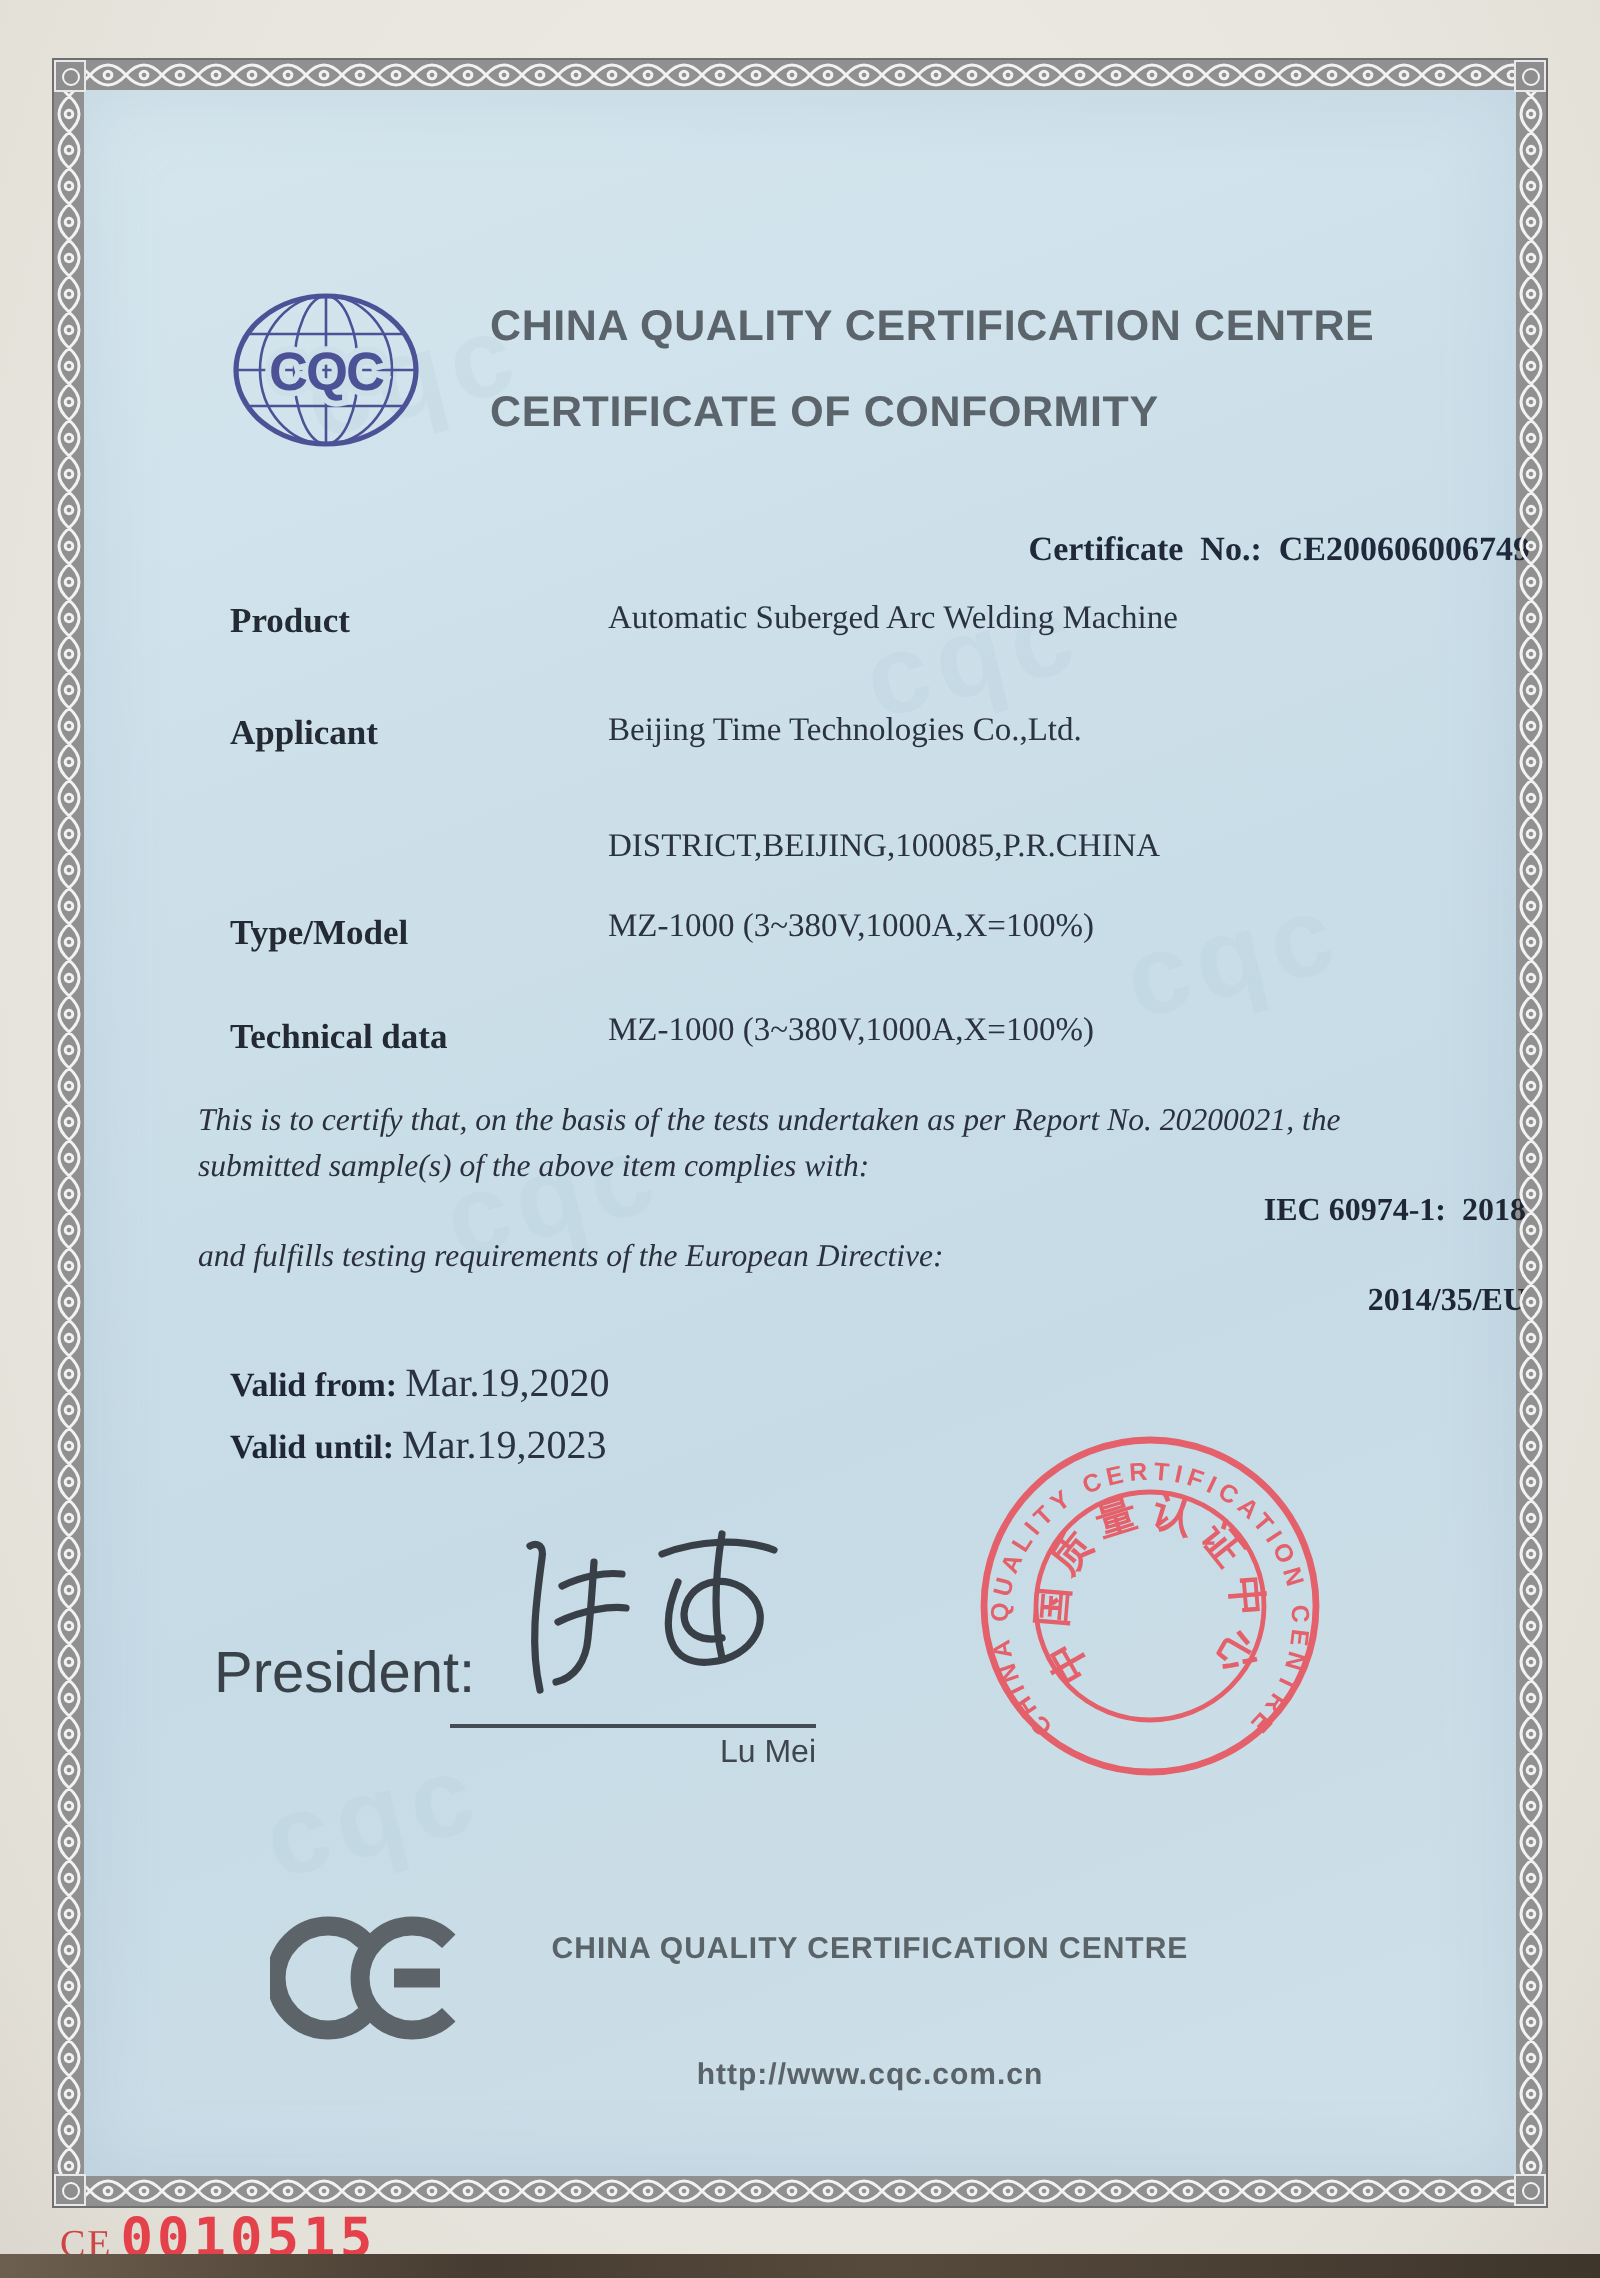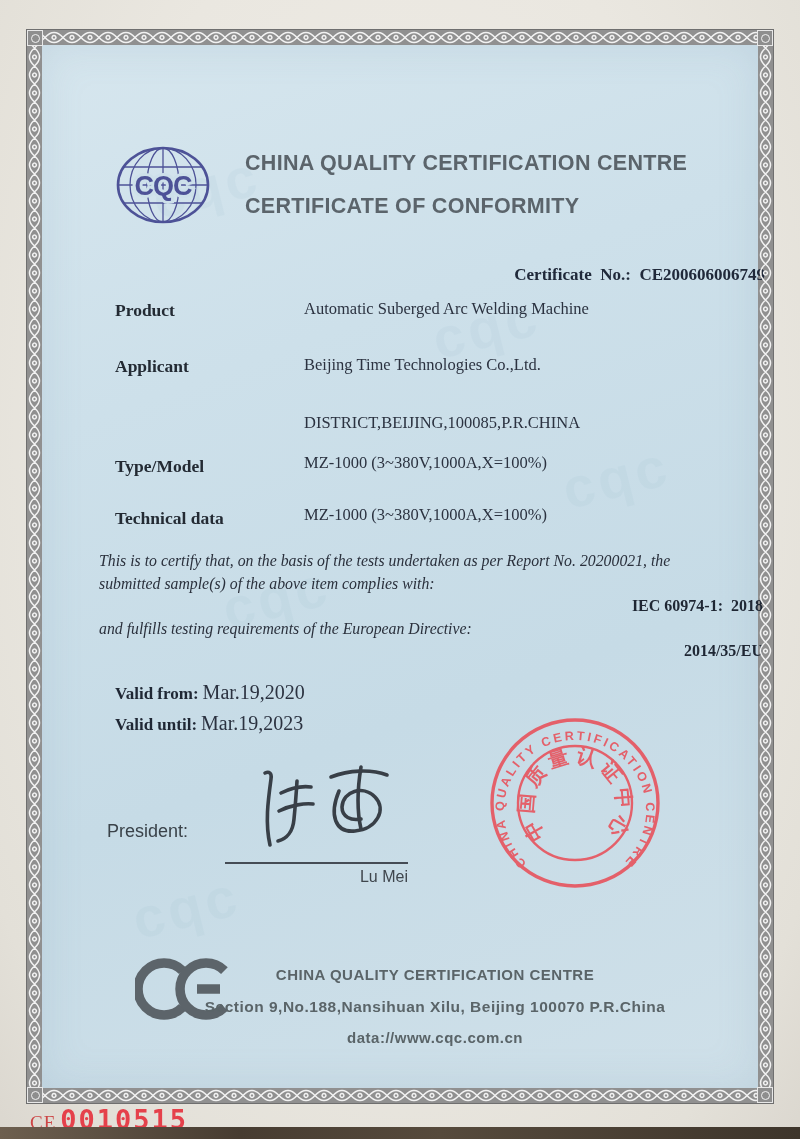--- a/index.html
+++ b/index.html
@@ -24,21 +24,21 @@
     font-weight:bold;font-size:56px;letter-spacing:4px;transform:rotate(-14deg);}
   .org-title,.doc-title{font-family:"Liberation Sans",sans-serif;font-weight:bold;
     font-size:21.5px;letter-spacing:.3px;color:#5b646b;}
   .certno{font-weight:bold;font-size:17px;color:#20293a;white-space:pre;text-align:right;}
   .flabel{font-weight:bold;font-size:17.5px;color:#232a33;}
   .fvalue{font-size:16.5px;color:#2b3240;}
   .stmt{font-size:15.8px;color:#2a303c;font-style:italic;}
   .stmt-c{font-size:16px;color:#1f2734;font-weight:bold;text-align:right;white-space:pre;}
   .valid b{font-weight:bold;font-size:17px;color:#1f2734;}
   .valid span{font-size:20px;color:#2b3240;}
-  .president{font-family:"Liberation Sans",sans-serif;font-size:18px;color:#3a4249;}
+  .president{font-family:"Liberation Sans",sans-serif;font-size:29px;color:#3a4249;}
   .sig-line{background:#454c55;height:1.6px;}
   .sig-name{font-family:"Liberation Sans",sans-serif;font-size:16px;color:#3f464d;text-align:right;}
   .footer-t{font-family:"Liberation Sans",sans-serif;font-weight:bold;color:#5a6468;
     text-align:center;letter-spacing:.5px;}
   .serial-ce{font-size:19px;color:#cc4646;letter-spacing:1px;}
   .serial-no{font-family:"DejaVu Sans Mono",monospace;font-weight:bold;font-size:27px;
     color:#e5414b;letter-spacing:2px;}
   svg text{font-family:"Liberation Sans",sans-serif;}
 </style>
 </head>
@@ -126,22 +126,21 @@
           <textPath href="#stamp-arc-cn" startOffset="50%" text-anchor="middle">中国质量认证中心</textPath>
         </text>
       </svg>
 
       <svg class="abs" style="left:93px;top:910px;" width="100" height="68" viewBox="0 0 100 68" fill="none" stroke="#5c646a" stroke-width="9.5">
         <path d="M 47.4 15.6 A 26 26 0 1 0 47.4 52.4"></path>
         <path d="M 89.4 15.6 A 26 26 0 1 0 89.4 52.4"></path>
         <path d="M 62 34 L 85 34"></path>
       </svg>
       <div class="abs footer-t" style="left:113px;top:921px;width:560px;font-size:15px;">CHINA QUALITY CERTIFICATION CENTRE</div>
-      <div class="abs footer-t" style="left:113px;top:953px;width:560px;font-size:15.5px;">Section 9,No.188,Nansihuan Xilu, Beijing 100070 P.R.China</div>
-      <div class="abs footer-t" style="left:113px;top:984px;width:560px;font-size:15px;">data://www.cqc.com.cn</div>
+      <div class="abs footer-t" style="left:113px;top:984px;width:560px;font-size:15px;">http://www.cqc.com.cn</div>
     </div>
   </div>
 
   <svg class="wave" style="left:27px;top:30px;" width="746" height="15">
     <path fill="none" stroke="#f2f2f2" stroke-width="1.5" d="M 0 7.5 Q 9 -2.5 18 7.5 Q 9 17.5 0 7.5 M 9 5.6 a 1.9 1.9 0 1 0 0.01 0 M 18 7.5 Q 27 -2.5 36 7.5 Q 27 17.5 18 7.5 M 27 5.6 a 1.9 1.9 0 1 0 0.01 0 M 36 7.5 Q 45 -2.5 54 7.5 Q 45 17.5 36 7.5 M 45 5.6 a 1.9 1.9 0 1 0 0.01 0 M 54 7.5 Q 63 -2.5 72 7.5 Q 63 17.5 54 7.5 M 63 5.6 a 1.9 1.9 0 1 0 0.01 0 M 72 7.5 Q 81 -2.5 90 7.5 Q 81 17.5 72 7.5 M 81 5.6 a 1.9 1.9 0 1 0 0.01 0 M 90 7.5 Q 99 -2.5 108 7.5 Q 99 17.5 90 7.5 M 99 5.6 a 1.9 1.9 0 1 0 0.01 0 M 108 7.5 Q 117 -2.5 126 7.5 Q 117 17.5 108 7.5 M 117 5.6 a 1.9 1.9 0 1 0 0.01 0 M 126 7.5 Q 135 -2.5 144 7.5 Q 135 17.5 126 7.5 M 135 5.6 a 1.9 1.9 0 1 0 0.01 0 M 144 7.5 Q 153 -2.5 162 7.5 Q 153 17.5 144 7.5 M 153 5.6 a 1.9 1.9 0 1 0 0.01 0 M 162 7.5 Q 171 -2.5 180 7.5 Q 171 17.5 162 7.5 M 171 5.6 a 1.9 1.9 0 1 0 0.01 0 M 180 7.5 Q 189 -2.5 198 7.5 Q 189 17.5 180 7.5 M 189 5.6 a 1.9 1.9 0 1 0 0.01 0 M 198 7.5 Q 207 -2.5 216 7.5 Q 207 17.5 198 7.5 M 207 5.6 a 1.9 1.9 0 1 0 0.01 0 M 216 7.5 Q 225 -2.5 234 7.5 Q 225 17.5 216 7.5 M 225 5.6 a 1.9 1.9 0 1 0 0.01 0 M 234 7.5 Q 243 -2.5 252 7.5 Q 243 17.5 234 7.5 M 243 5.6 a 1.9 1.9 0 1 0 0.01 0 M 252 7.5 Q 261 -2.5 270 7.5 Q 261 17.5 252 7.5 M 261 5.6 a 1.9 1.9 0 1 0 0.01 0 M 270 7.5 Q 279 -2.5 288 7.5 Q 279 17.5 270 7.5 M 279 5.6 a 1.9 1.9 0 1 0 0.01 0 M 288 7.5 Q 297 -2.5 306 7.5 Q 297 17.5 288 7.5 M 297 5.6 a 1.9 1.9 0 1 0 0.01 0 M 306 7.5 Q 315 -2.5 324 7.5 Q 315 17.5 306 7.5 M 315 5.6 a 1.9 1.9 0 1 0 0.01 0 M 324 7.5 Q 333 -2.5 342 7.5 Q 333 17.5 324 7.5 M 333 5.6 a 1.9 1.9 0 1 0 0.01 0 M 342 7.5 Q 351 -2.5 360 7.5 Q 351 17.5 342 7.5 M 351 5.6 a 1.9 1.9 0 1 0 0.01 0 M 360 7.5 Q 369 -2.5 378 7.5 Q 369 17.5 360 7.5 M 369 5.6 a 1.9 1.9 0 1 0 0.01 0 M 378 7.5 Q 387 -2.5 396 7.5 Q 387 17.5 378 7.5 M 387 5.6 a 1.9 1.9 0 1 0 0.01 0 M 396 7.5 Q 405 -2.5 414 7.5 Q 405 17.5 396 7.5 M 405 5.6 a 1.9 1.9 0 1 0 0.01 0 M 414 7.5 Q 423 -2.5 432 7.5 Q 423 17.5 414 7.5 M 423 5.6 a 1.9 1.9 0 1 0 0.01 0 M 432 7.5 Q 441 -2.5 450 7.5 Q 441 17.5 432 7.5 M 441 5.6 a 1.9 1.9 0 1 0 0.01 0 M 450 7.5 Q 459 -2.5 468 7.5 Q 459 17.5 450 7.5 M 459 5.6 a 1.9 1.9 0 1 0 0.01 0 M 468 7.5 Q 477 -2.5 486 7.5 Q 477 17.5 468 7.5 M 477 5.6 a 1.9 1.9 0 1 0 0.01 0 M 486 7.5 Q 495 -2.5 504 7.5 Q 495 17.5 486 7.5 M 495 5.6 a 1.9 1.9 0 1 0 0.01 0 M 504 7.5 Q 513 -2.5 522 7.5 Q 513 17.5 504 7.5 M 513 5.6 a 1.9 1.9 0 1 0 0.01 0 M 522 7.5 Q 531 -2.5 540 7.5 Q 531 17.5 522 7.5 M 531 5.6 a 1.9 1.9 0 1 0 0.01 0 M 540 7.5 Q 549 -2.5 558 7.5 Q 549 17.5 540 7.5 M 549 5.6 a 1.9 1.9 0 1 0 0.01 0 M 558 7.5 Q 567 -2.5 576 7.5 Q 567 17.5 558 7.5 M 567 5.6 a 1.9 1.9 0 1 0 0.01 0 M 576 7.5 Q 585 -2.5 594 7.5 Q 585 17.5 576 7.5 M 585 5.6 a 1.9 1.9 0 1 0 0.01 0 M 594 7.5 Q 603 -2.5 612 7.5 Q 603 17.5 594 7.5 M 603 5.6 a 1.9 1.9 0 1 0 0.01 0 M 612 7.5 Q 621 -2.5 630 7.5 Q 621 17.5 612 7.5 M 621 5.6 a 1.9 1.9 0 1 0 0.01 0 M 630 7.5 Q 639 -2.5 648 7.5 Q 639 17.5 630 7.5 M 639 5.6 a 1.9 1.9 0 1 0 0.01 0 M 648 7.5 Q 657 -2.5 666 7.5 Q 657 17.5 648 7.5 M 657 5.6 a 1.9 1.9 0 1 0 0.01 0 M 666 7.5 Q 675 -2.5 684 7.5 Q 675 17.5 666 7.5 M 675 5.6 a 1.9 1.9 0 1 0 0.01 0 M 684 7.5 Q 693 -2.5 702 7.5 Q 693 17.5 684 7.5 M 693 5.6 a 1.9 1.9 0 1 0 0.01 0 M 702 7.5 Q 711 -2.5 720 7.5 Q 711 17.5 702 7.5 M 711 5.6 a 1.9 1.9 0 1 0 0.01 0 M 720 7.5 Q 729 -2.5 738 7.5 Q 729 17.5 720 7.5 M 729 5.6 a 1.9 1.9 0 1 0 0.01 0 M 738 7.5 Q 747 -2.5 756 7.5 Q 747 17.5 738 7.5 M 747 5.6 a 1.9 1.9 0 1 0 0.01 0 "></path>
     </svg>
   <svg class="wave" style="left:27px;top:1088px;" width="746" height="15">
     <path fill="none" stroke="#f2f2f2" stroke-width="1.5" d="M 0 7.5 Q 9 -2.5 18 7.5 Q 9 17.5 0 7.5 M 9 5.6 a 1.9 1.9 0 1 0 0.01 0 M 18 7.5 Q 27 -2.5 36 7.5 Q 27 17.5 18 7.5 M 27 5.6 a 1.9 1.9 0 1 0 0.01 0 M 36 7.5 Q 45 -2.5 54 7.5 Q 45 17.5 36 7.5 M 45 5.6 a 1.9 1.9 0 1 0 0.01 0 M 54 7.5 Q 63 -2.5 72 7.5 Q 63 17.5 54 7.5 M 63 5.6 a 1.9 1.9 0 1 0 0.01 0 M 72 7.5 Q 81 -2.5 90 7.5 Q 81 17.5 72 7.5 M 81 5.6 a 1.9 1.9 0 1 0 0.01 0 M 90 7.5 Q 99 -2.5 108 7.5 Q 99 17.5 90 7.5 M 99 5.6 a 1.9 1.9 0 1 0 0.01 0 M 108 7.5 Q 117 -2.5 126 7.5 Q 117 17.5 108 7.5 M 117 5.6 a 1.9 1.9 0 1 0 0.01 0 M 126 7.5 Q 135 -2.5 144 7.5 Q 135 17.5 126 7.5 M 135 5.6 a 1.9 1.9 0 1 0 0.01 0 M 144 7.5 Q 153 -2.5 162 7.5 Q 153 17.5 144 7.5 M 153 5.6 a 1.9 1.9 0 1 0 0.01 0 M 162 7.5 Q 171 -2.5 180 7.5 Q 171 17.5 162 7.5 M 171 5.6 a 1.9 1.9 0 1 0 0.01 0 M 180 7.5 Q 189 -2.5 198 7.5 Q 189 17.5 180 7.5 M 189 5.6 a 1.9 1.9 0 1 0 0.01 0 M 198 7.5 Q 207 -2.5 216 7.5 Q 207 17.5 198 7.5 M 207 5.6 a 1.9 1.9 0 1 0 0.01 0 M 216 7.5 Q 225 -2.5 234 7.5 Q 225 17.5 216 7.5 M 225 5.6 a 1.9 1.9 0 1 0 0.01 0 M 234 7.5 Q 243 -2.5 252 7.5 Q 243 17.5 234 7.5 M 243 5.6 a 1.9 1.9 0 1 0 0.01 0 M 252 7.5 Q 261 -2.5 270 7.5 Q 261 17.5 252 7.5 M 261 5.6 a 1.9 1.9 0 1 0 0.01 0 M 270 7.5 Q 279 -2.5 288 7.5 Q 279 17.5 270 7.5 M 279 5.6 a 1.9 1.9 0 1 0 0.01 0 M 288 7.5 Q 297 -2.5 306 7.5 Q 297 17.5 288 7.5 M 297 5.6 a 1.9 1.9 0 1 0 0.01 0 M 306 7.5 Q 315 -2.5 324 7.5 Q 315 17.5 306 7.5 M 315 5.6 a 1.9 1.9 0 1 0 0.01 0 M 324 7.5 Q 333 -2.5 342 7.5 Q 333 17.5 324 7.5 M 333 5.6 a 1.9 1.9 0 1 0 0.01 0 M 342 7.5 Q 351 -2.5 360 7.5 Q 351 17.5 342 7.5 M 351 5.6 a 1.9 1.9 0 1 0 0.01 0 M 360 7.5 Q 369 -2.5 378 7.5 Q 369 17.5 360 7.5 M 369 5.6 a 1.9 1.9 0 1 0 0.01 0 M 378 7.5 Q 387 -2.5 396 7.5 Q 387 17.5 378 7.5 M 387 5.6 a 1.9 1.9 0 1 0 0.01 0 M 396 7.5 Q 405 -2.5 414 7.5 Q 405 17.5 396 7.5 M 405 5.6 a 1.9 1.9 0 1 0 0.01 0 M 414 7.5 Q 423 -2.5 432 7.5 Q 423 17.5 414 7.5 M 423 5.6 a 1.9 1.9 0 1 0 0.01 0 M 432 7.5 Q 441 -2.5 450 7.5 Q 441 17.5 432 7.5 M 441 5.6 a 1.9 1.9 0 1 0 0.01 0 M 450 7.5 Q 459 -2.5 468 7.5 Q 459 17.5 450 7.5 M 459 5.6 a 1.9 1.9 0 1 0 0.01 0 M 468 7.5 Q 477 -2.5 486 7.5 Q 477 17.5 468 7.5 M 477 5.6 a 1.9 1.9 0 1 0 0.01 0 M 486 7.5 Q 495 -2.5 504 7.5 Q 495 17.5 486 7.5 M 495 5.6 a 1.9 1.9 0 1 0 0.01 0 M 504 7.5 Q 513 -2.5 522 7.5 Q 513 17.5 504 7.5 M 513 5.6 a 1.9 1.9 0 1 0 0.01 0 M 522 7.5 Q 531 -2.5 540 7.5 Q 531 17.5 522 7.5 M 531 5.6 a 1.9 1.9 0 1 0 0.01 0 M 540 7.5 Q 549 -2.5 558 7.5 Q 549 17.5 540 7.5 M 549 5.6 a 1.9 1.9 0 1 0 0.01 0 M 558 7.5 Q 567 -2.5 576 7.5 Q 567 17.5 558 7.5 M 567 5.6 a 1.9 1.9 0 1 0 0.01 0 M 576 7.5 Q 585 -2.5 594 7.5 Q 585 17.5 576 7.5 M 585 5.6 a 1.9 1.9 0 1 0 0.01 0 M 594 7.5 Q 603 -2.5 612 7.5 Q 603 17.5 594 7.5 M 603 5.6 a 1.9 1.9 0 1 0 0.01 0 M 612 7.5 Q 621 -2.5 630 7.5 Q 621 17.5 612 7.5 M 621 5.6 a 1.9 1.9 0 1 0 0.01 0 M 630 7.5 Q 639 -2.5 648 7.5 Q 639 17.5 630 7.5 M 639 5.6 a 1.9 1.9 0 1 0 0.01 0 M 648 7.5 Q 657 -2.5 666 7.5 Q 657 17.5 648 7.5 M 657 5.6 a 1.9 1.9 0 1 0 0.01 0 M 666 7.5 Q 675 -2.5 684 7.5 Q 675 17.5 666 7.5 M 675 5.6 a 1.9 1.9 0 1 0 0.01 0 M 684 7.5 Q 693 -2.5 702 7.5 Q 693 17.5 684 7.5 M 693 5.6 a 1.9 1.9 0 1 0 0.01 0 M 702 7.5 Q 711 -2.5 720 7.5 Q 711 17.5 702 7.5 M 711 5.6 a 1.9 1.9 0 1 0 0.01 0 M 720 7.5 Q 729 -2.5 738 7.5 Q 729 17.5 720 7.5 M 729 5.6 a 1.9 1.9 0 1 0 0.01 0 M 738 7.5 Q 747 -2.5 756 7.5 Q 747 17.5 738 7.5 M 747 5.6 a 1.9 1.9 0 1 0 0.01 0 "></path>
     </svg>
   <svg class="wave" style="left:27px;top:30px;" width="15" height="1073">

